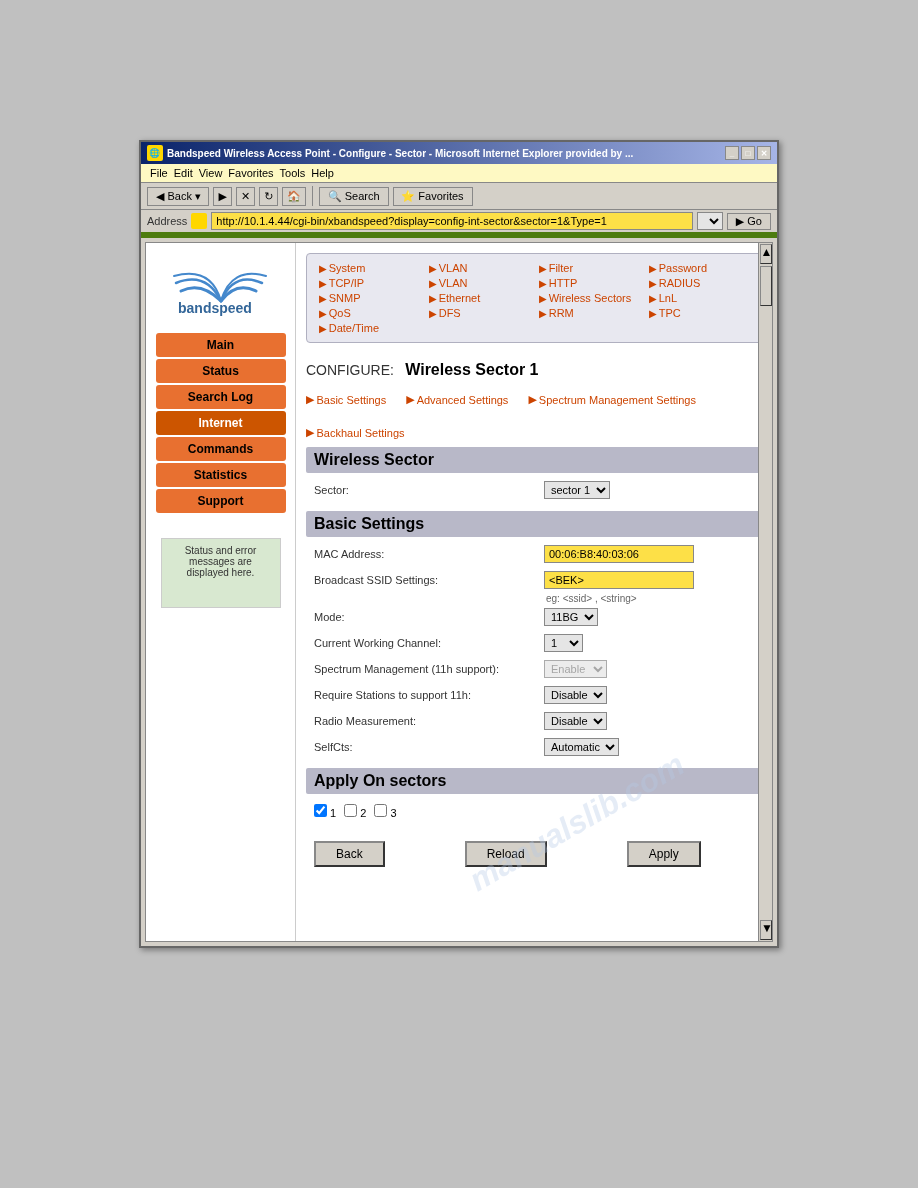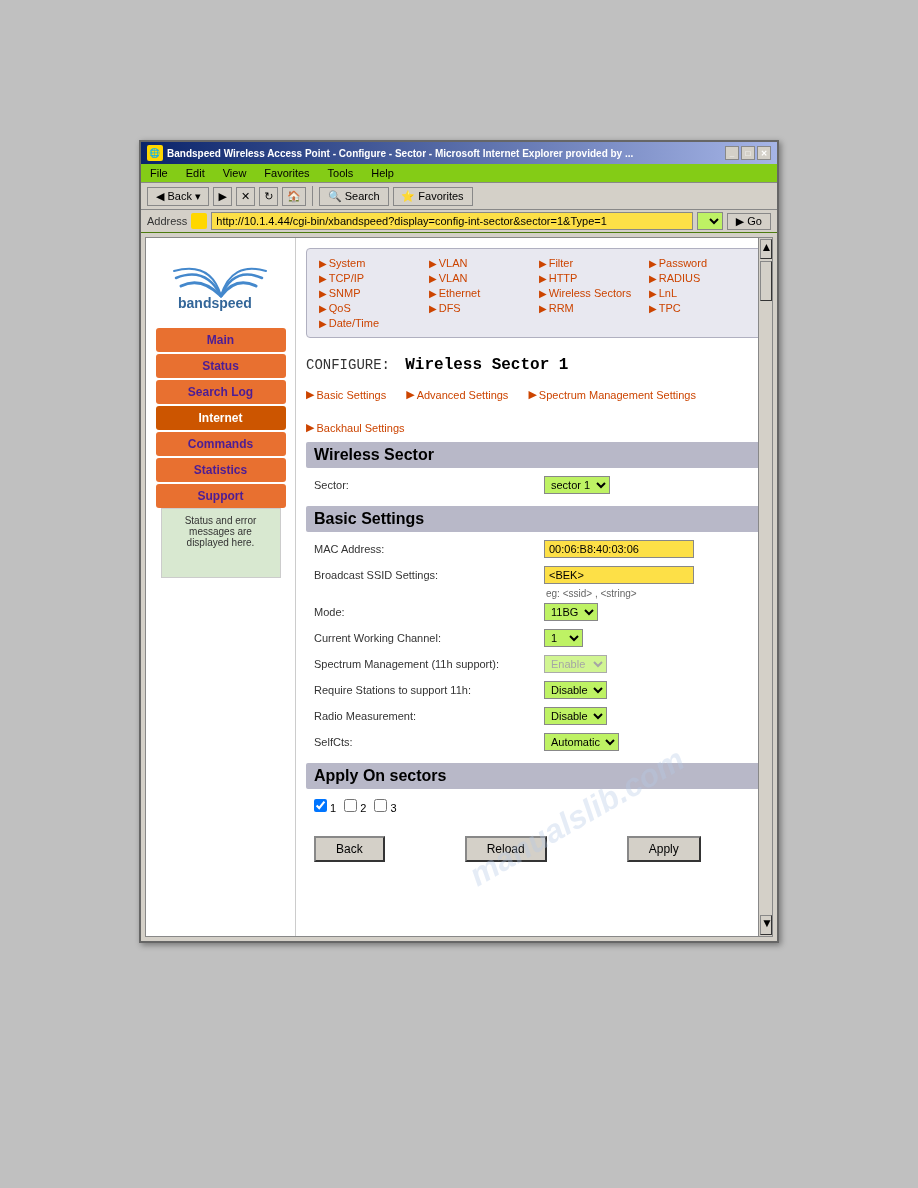--- a/index.html
+++ b/index.html
@@ -60,24 +60,23 @@
       border: 1px solid #888;
       font-size: 8px;
       display: flex;
       align-items: center;
       justify-content: center;
       cursor: pointer;
     }
 
     
     .menu-bar {
-      background: #84cc16;
+      background: #fef9c3;
       padding: 2px 6px;
       display: flex;
-      gap: 12px;
       border-bottom: 1px solid #888;
       font-size: 11px;
     }
     .menu-item {
       cursor: pointer;
       padding: 1px 3px;
     }
 
     
     .toolbar {
@@ -100,21 +99,21 @@
     }
     .toolbar-separator { width: 1px; height: 20px; background: #888; margin: 0 2px; }
 
     
     .address-bar {
       background: #d4d0c8;
       padding: 2px 6px;
       display: flex;
       align-items: center;
       gap: 4px;
-      border-bottom: 1px solid #4d7c0f;
+      border-bottom: 6px solid #4d7c0f;
       font-size: 11px;
     }
     .address-label { color: #333; }
     .address-icon {
       width: 16px;
       height: 16px;
       background: #ffd700;
       border-radius: 2px;
     }
     .address-input {
@@ -179,24 +178,24 @@
     .nav-item {
       width: 130px;
       text-align: center;
       padding: 5px 8px;
       font-size: 12px;
       font-weight: bold;
       cursor: pointer;
       border-radius: 3px;
     }
     .nav-item.active { background: #cc5500; color: white; }
-    .nav-item.inactive { background: #e87030; color: #4c1d95; }
+    .nav-item.inactive { background: #e87030; color: #000000; }
 
     .status-box {
-      margin-top: 0;
+      margin-top: 25px;
       width: 120px;
       min-height: 70px;
       border: 1px solid #ccc;
       background: #d8e8d0;
       padding: 6px;
       font-size: 10px;
       color: #333;
       text-align: center;
     }
 
@@ -231,21 +230,20 @@
     .nav-arrow {
       color: #cc4400;
       font-size: 10px;
     }
 
     
     .page-title-bar {
       background: white;
       padding: 8px 0;
       margin-bottom: 6px;
-      font-family: Liberation Mono, monospace;
     }
     .configure-label {
       font-size: 14px;
       font-weight: normal;
       color: #333;
     }
     .sector-title {
       font-size: 16px;
       font-weight: bold;
       color: #000;
@@ -291,21 +289,21 @@
       font-size: 11px;
       color: #333;
     }
     .form-control {
       font-size: 11px;
     }
     select {
       font-size: 11px;
       padding: 1px 2px;
       border: 1px solid #888;
-      background: #bef264;
+      background: #e5e5e5;
     }
     input[type="text"] {
       font-size: 11px;
       padding: 2px 4px;
       border: 1px solid #888;
       background: #fde047;
       width: 150px;
     }
     .hint-text {
       font-size: 10px;

